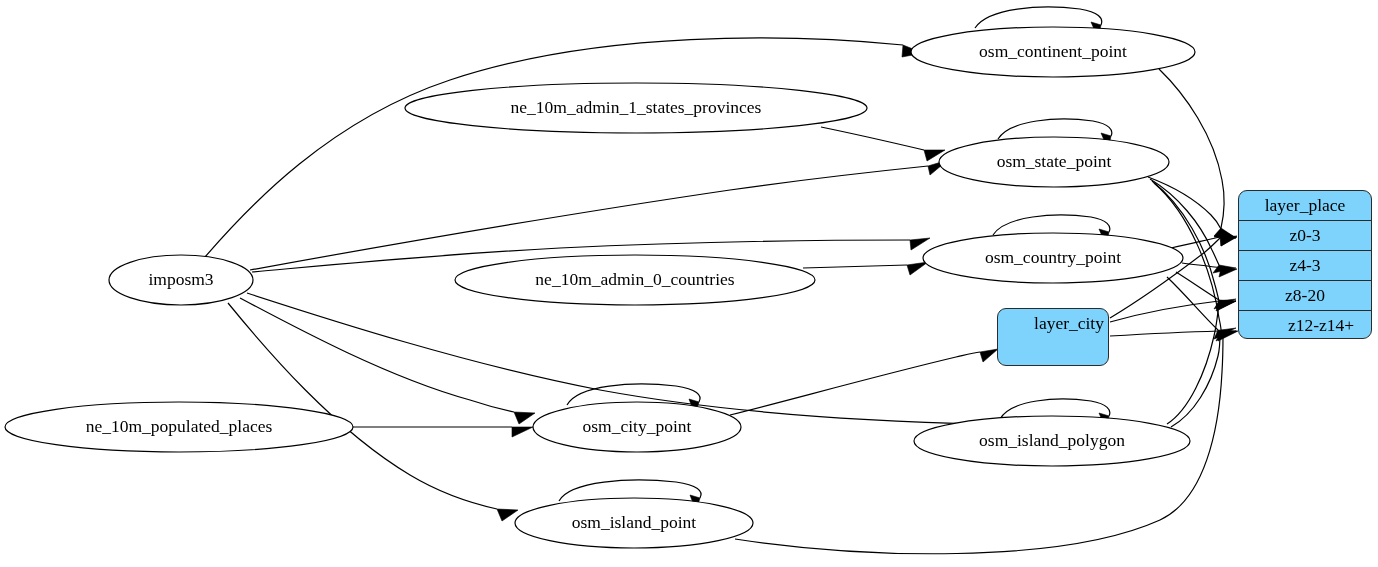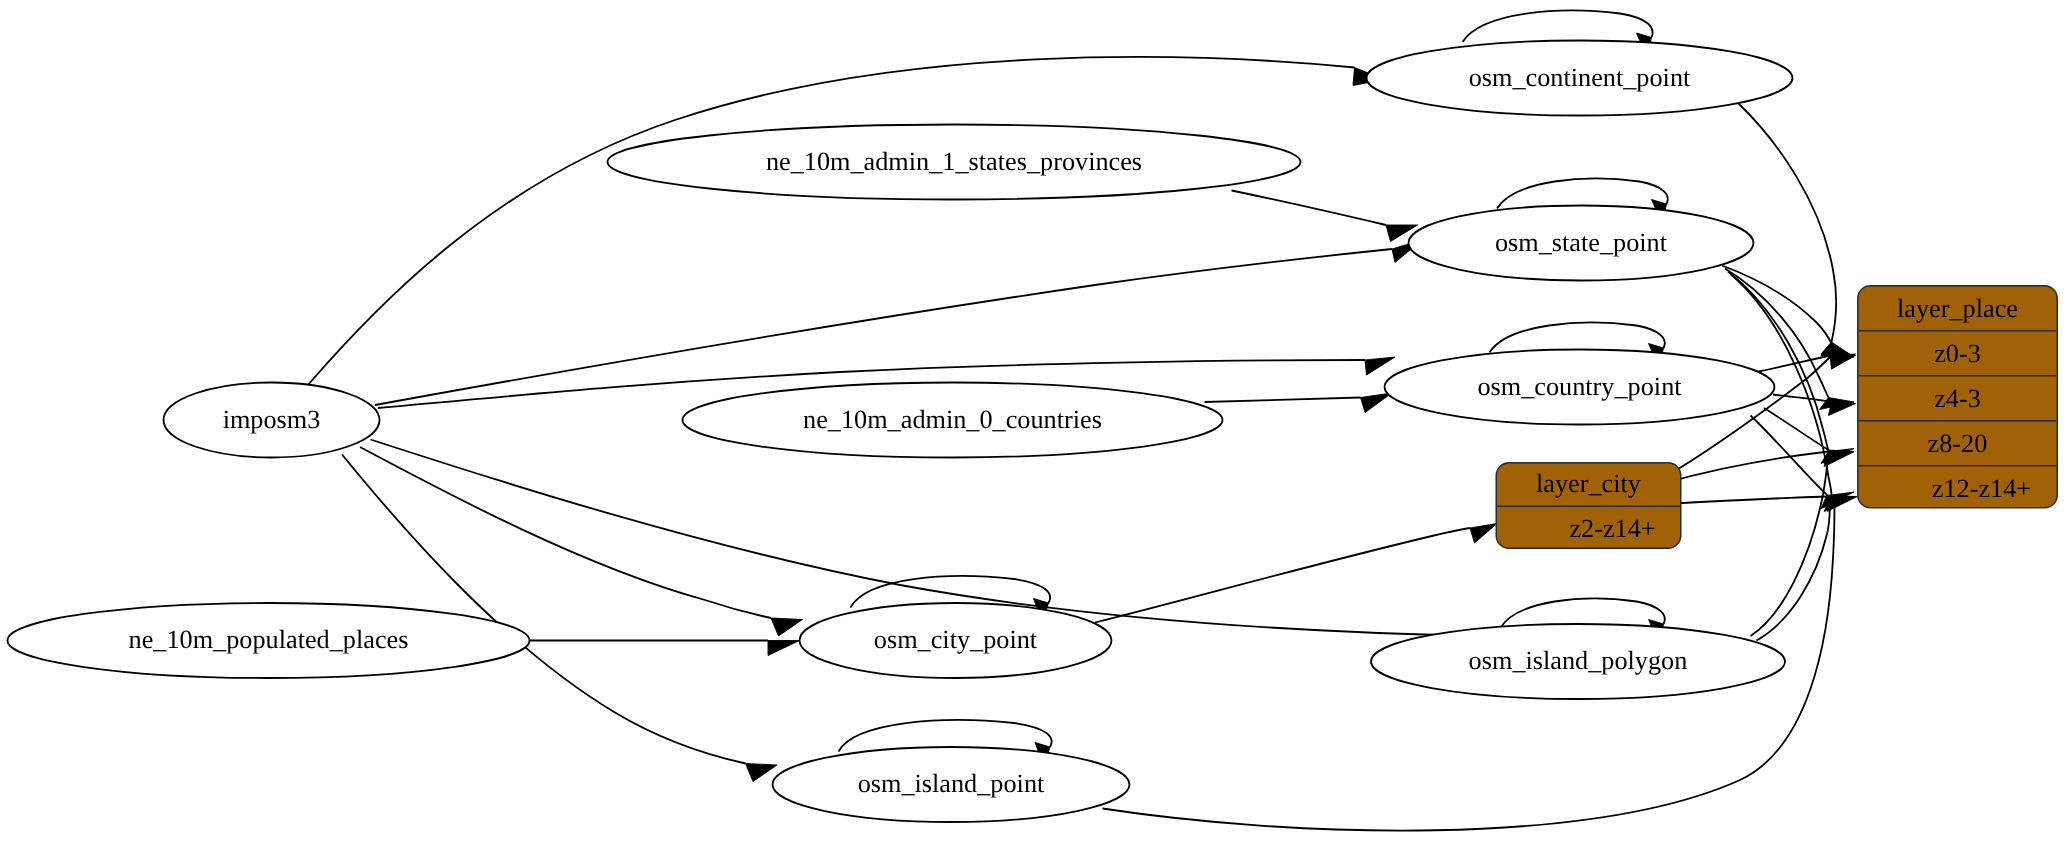--- a/index.html
+++ b/index.html
@@ -39,21 +39,21 @@
   }
   .node-label {
     font-family: "Liberation Serif", "DejaVu Serif", serif;
     font-size: 17.5px;
     fill: #000000;
     text-anchor: middle;
     dominant-baseline: middle;
   }
   .record-box {
     position: absolute;
-    background: #a16207;
+    background: #7dd3fc;
     border: 1.4px solid #2b2b2b;
     border-radius: 9px;
     box-sizing: border-box;
     overflow: hidden;
   }
   .record-row {
     font-family: "Liberation Serif", "DejaVu Serif", serif;
     font-size: 17.5px;
     color: #000000;
     text-align: center;
@@ -229,18 +229,17 @@
   </svg>
 
   <div class="record-box" id="layer-place-box" style="left:1238px; top:190px; width:134px; height:149px;">
     <div class="record-row" style="height:30px;">layer_place</div>
     <div class="record-row" style="height:30px;">z0-3</div>
     <div class="record-row" style="height:30px;">z4-3</div>
     <div class="record-row" style="height:30px;">z8-20</div>
     <div class="record-row" style="height:29px;">z12-z14+</div>
   </div>
 
-  <div class="record-box" id="layer-city-box" style="left:997px; top:308px; width:124px; height:58px;">
+  <div class="record-box" id="layer-city-box" style="left:997px; top:308px; width:112px; height:58px;">
     <div class="record-row" style="height:29px;">layer_city</div>
-    <div class="record-row" style="height:29px;">z2-z14+</div>
   </div>
 
 </div>
 
 </body></html>

